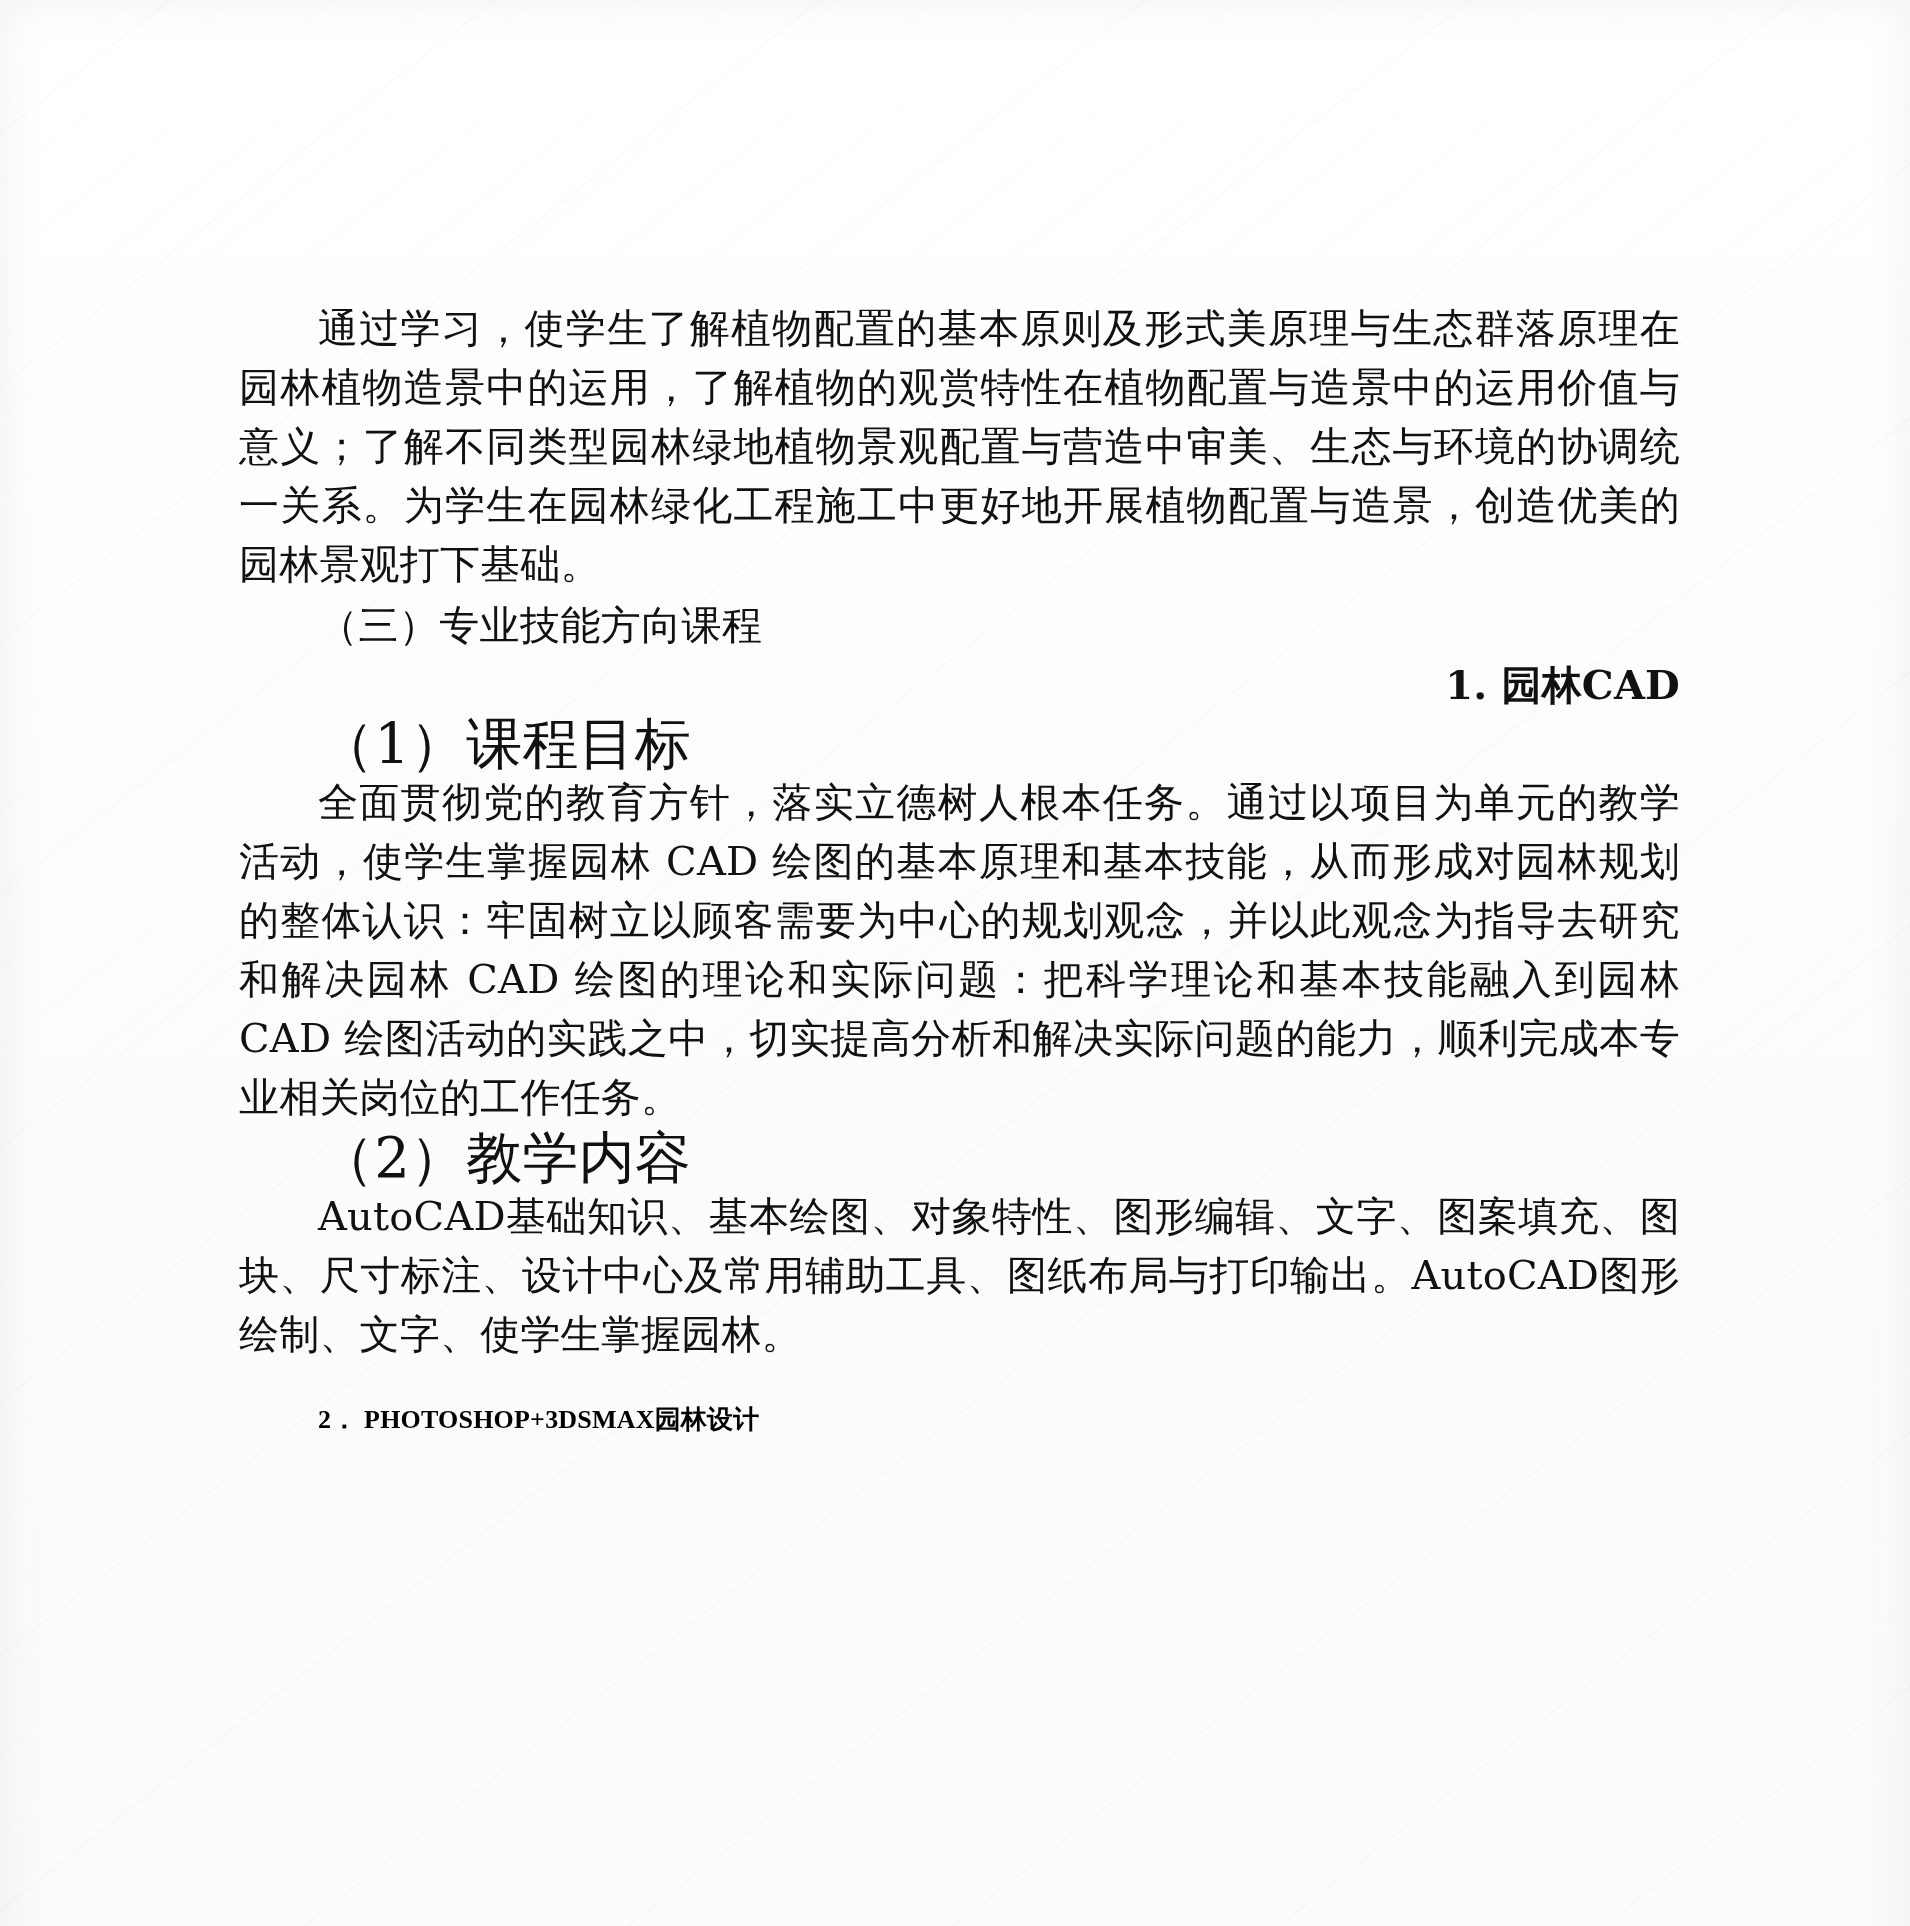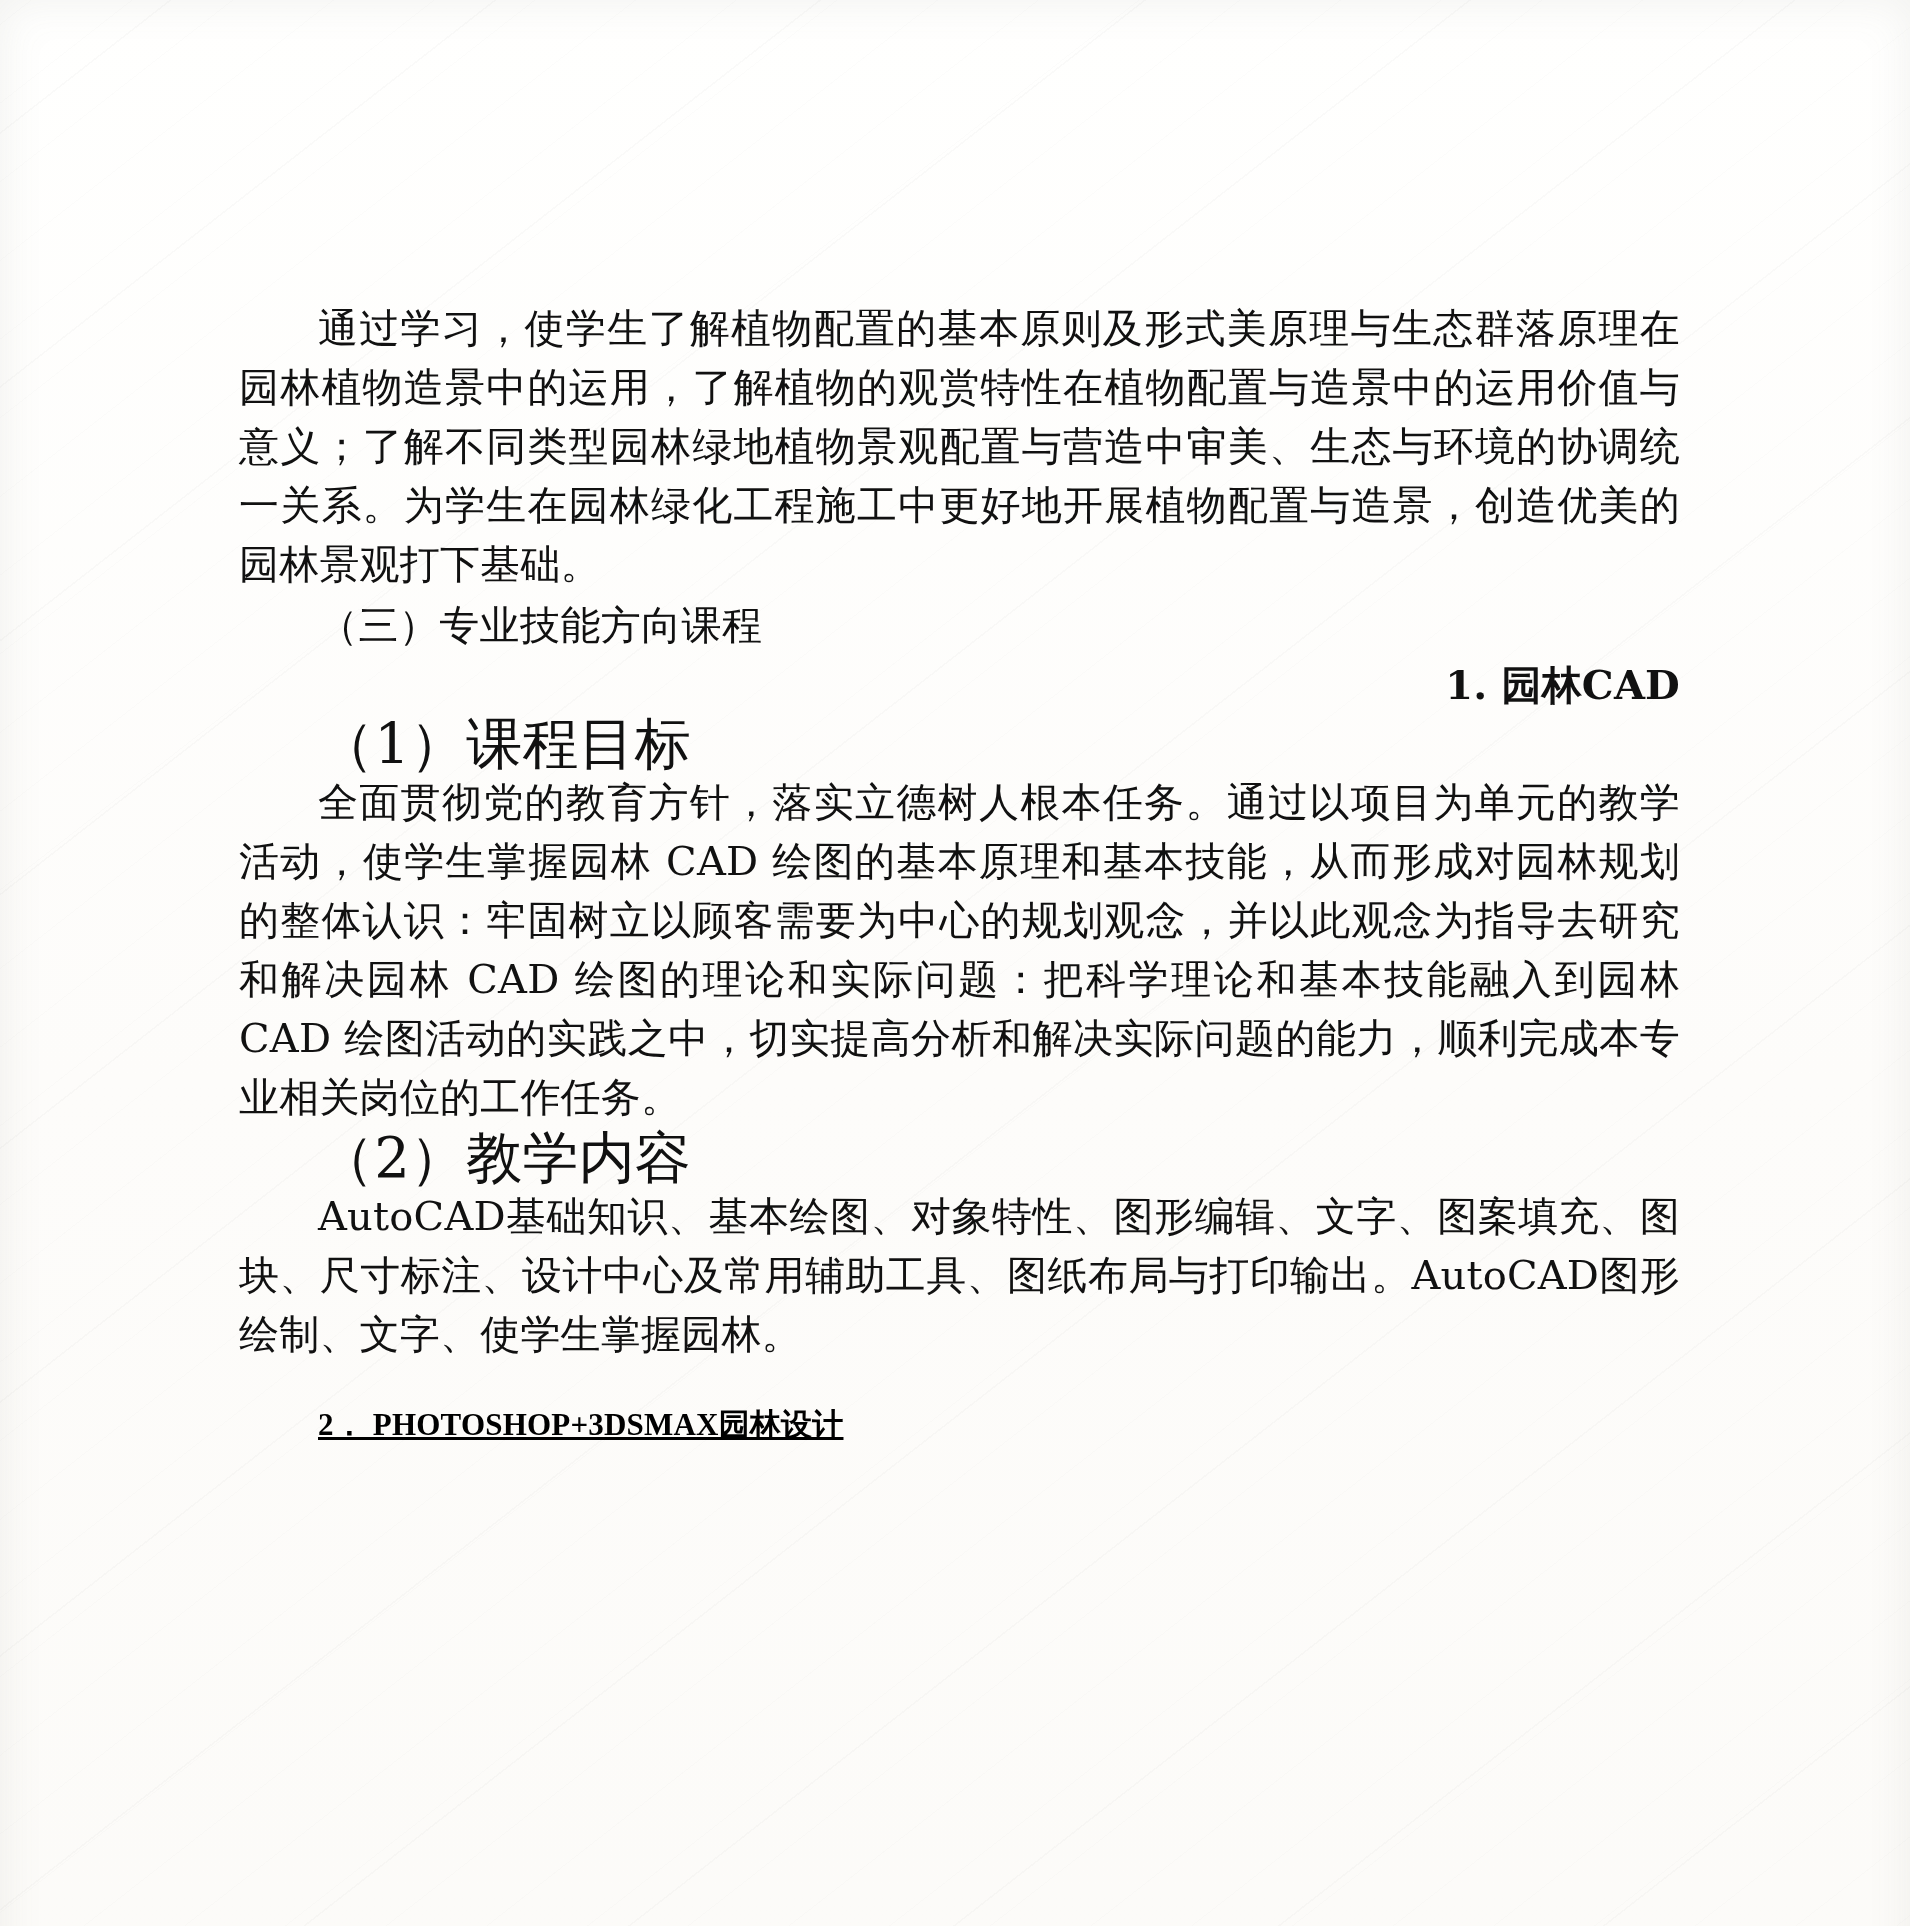--- a/index.html
+++ b/index.html
@@ -84,26 +84,25 @@
     letter-spacing: 0.2px;
     text-align: right;
   }
   .heading3 {
     font-size: 56px;
     line-height: 59px;
     text-indent: 79px;
     letter-spacing: 0.2px;
   }
   .heading-last {
-    font-size: 31px;
+    font-size: 26px;
     line-height: 59px;
     text-indent: 79px;
     font-weight: bold;
     letter-spacing: 0.2px;
-    text-decoration: underline;
   }
 </style>
 </head>
 <body>
 
 <div class="page">
   <div class="texture"></div>
   <div class="edge-shadow"></div>
 
   <div class="content">

